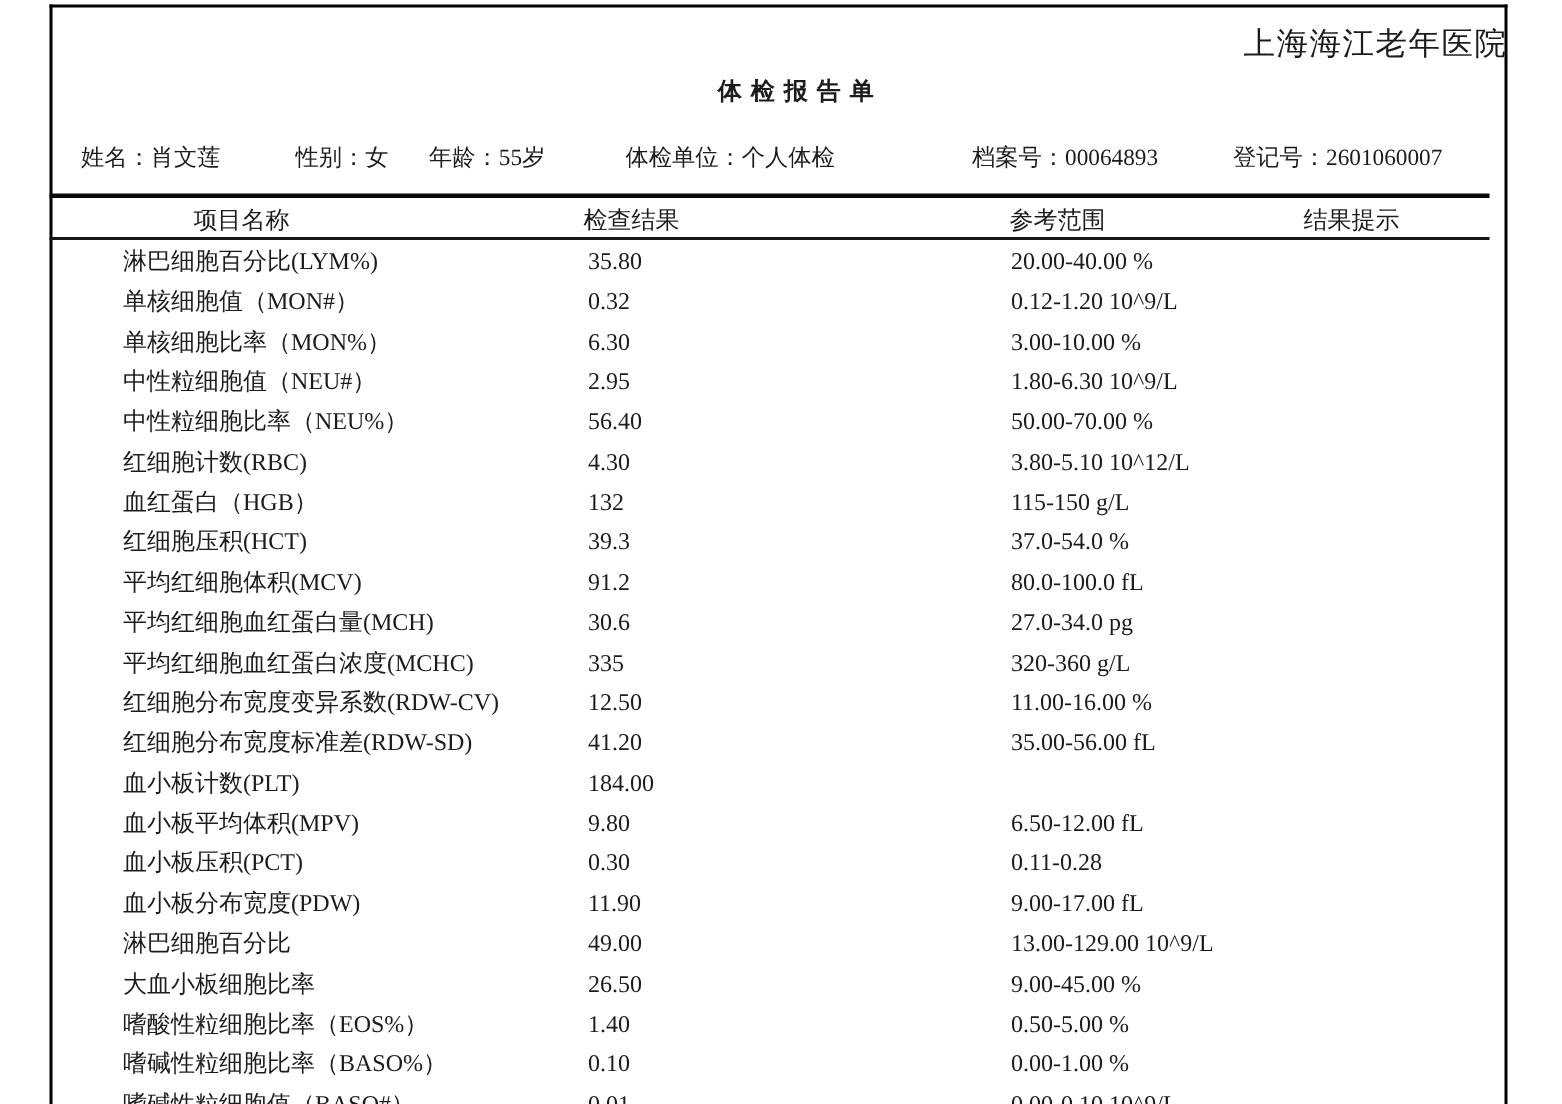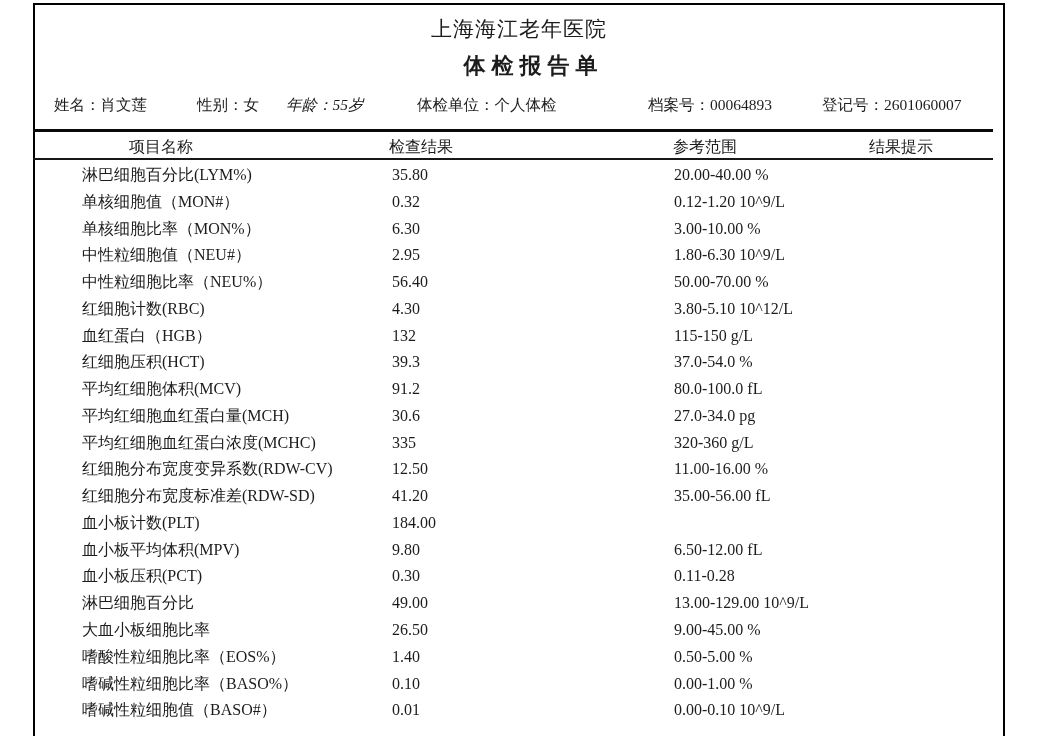--- a/index.html
+++ b/index.html
@@ -14,41 +14,41 @@
   }
   .abs { position: absolute; }
 
   
   .border-top   { left: 33px; top: 3px;  width: 972px; height: 2px; background: #000; }
   .border-left  { left: 33px; top: 3px;  width: 2px;   height: 733px; background: #000; }
   .border-right { left: 1003px; top: 3px; width: 2px;  height: 733px; background: #000; }
 
   .hospital-name {
     left: 33px; top: 15px; width: 972px;
-    text-align: center;
+    text-align: right;
     font-size: 21px;
     letter-spacing: 1px;
     white-space: nowrap;
   }
   .report-title {
     left: 33px; top: 51px; width: 995px;
     text-align: center;
-    font-size: 22px;
+    font-size: 16px;
     font-weight: 700;
     letter-spacing: 6px;
     padding-left: 6px;
     box-sizing: border-box;
     white-space: nowrap;
   }
 
   .patient-row { left: 0; top: 95px; width: 1041px; height: 22px; font-size: 15.5px; }
   .pf { position: absolute; top: 0; white-space: nowrap; }
   .pf:nth-child(1) { left: 54px; }
   .pf:nth-child(2) { left: 197px; }
-  .pf:nth-child(3) { left: 286px; font-style: italic; }
+  .pf:nth-child(3) { left: 286px; }
   .pf:nth-child(4) { left: 377px; margin-left: 40px; }
   .pf:nth-child(5) { left: 648px; }
   .pf:nth-child(6) { left: 822px; }
 
   .rule-1 { left: 33px; top: 129px; width: 960px; height: 3px; background: #0a0a0a; }
   .rule-2 { left: 33px; top: 158px; width: 960px; height: 2px; background: #161616; }
 
   .col-headers { left: 0; top: 137px; width: 1041px; height: 20px; font-size: 16px; }
   .ch { position: absolute; top: 0; transform: translateX(-50%); white-space: nowrap; }
   .ch:nth-child(1) { left: 161px; }
@@ -206,20 +206,26 @@
     <span class="c4"></span>
   </div>
 
   <div class="row">
     <span class="c1">血小板压积(PCT)</span>
     <span class="c2">0.30</span>
     <span class="c3">0.11-0.28</span>
     <span class="c4"></span>
   </div>
 
+  <div class="row">
+    <span class="c1">血小板分布宽度(PDW)</span>
+    <span class="c2">11.90</span>
+    <span class="c3">9.00-17.00 fL</span>
+    <span class="c4"></span>
+  </div>
 
   <div class="row">
     <span class="c1">淋巴细胞百分比</span>
     <span class="c2">49.00</span>
     <span class="c3">13.00-129.00 10^9/L</span>
     <span class="c4"></span>
   </div>
 
   <div class="row">
     <span class="c1">大血小板细胞比率</span>

